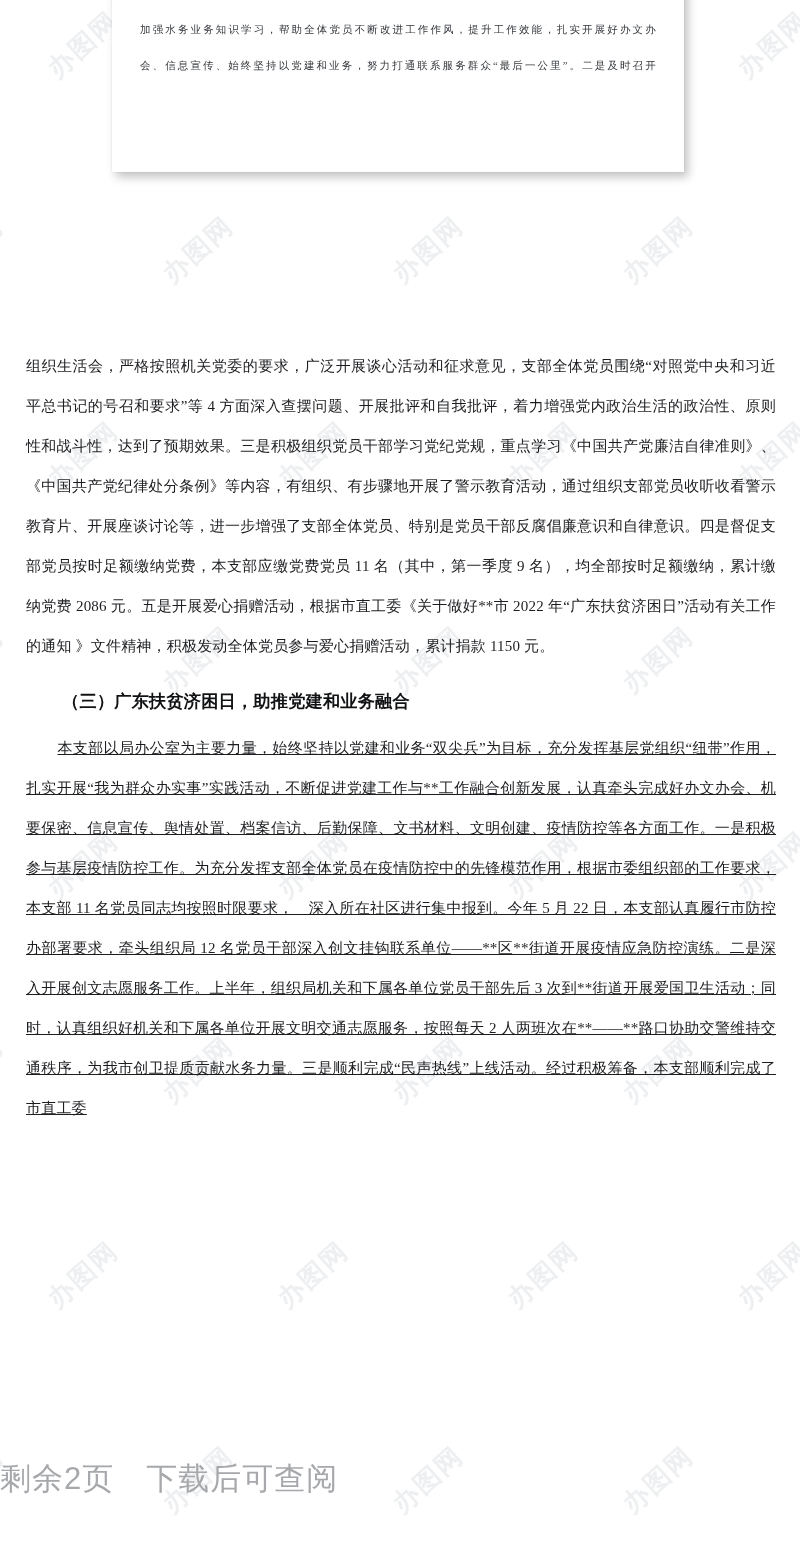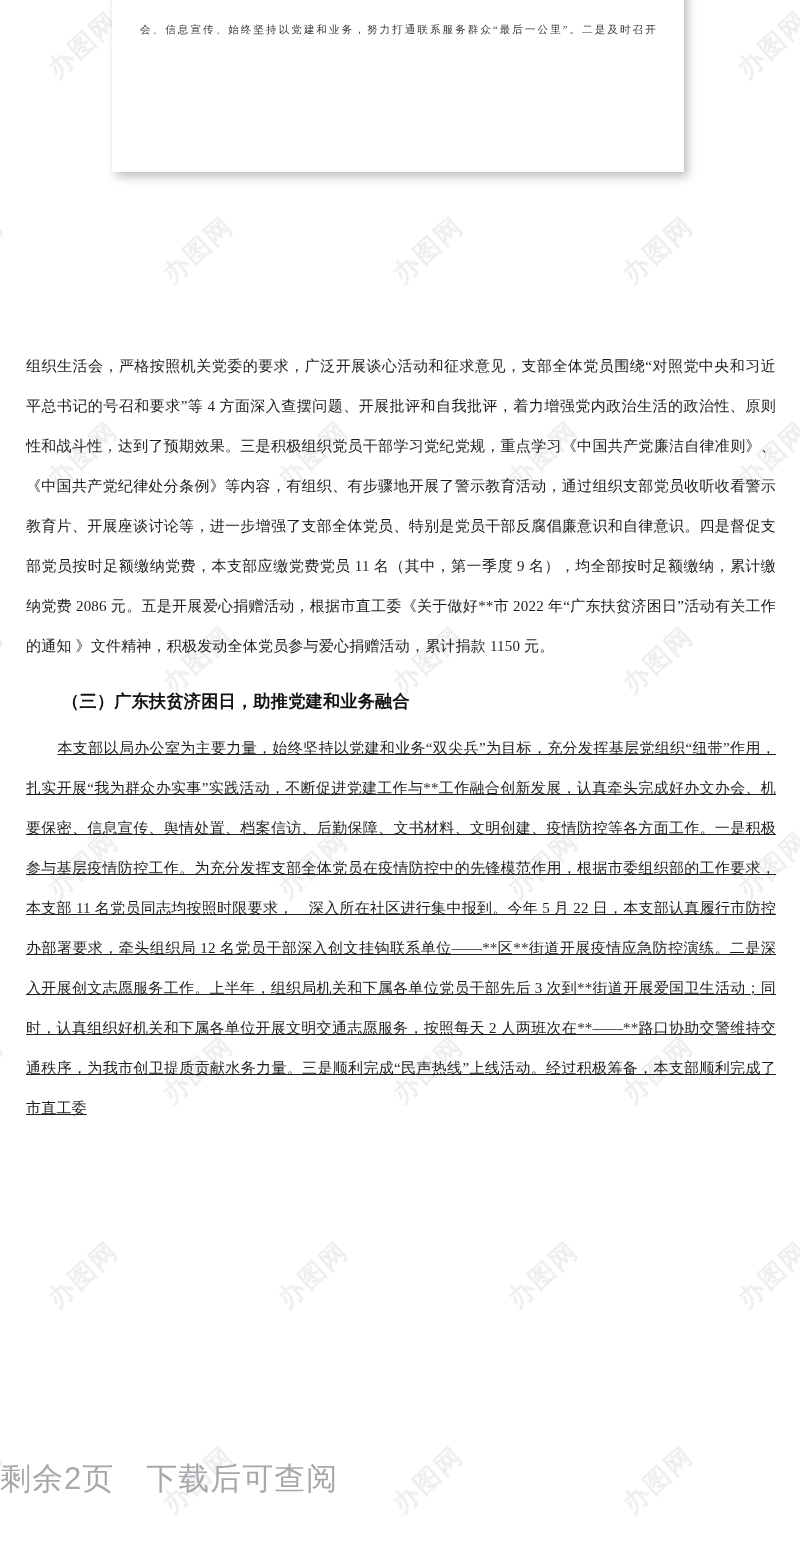--- a/index.html
+++ b/index.html
@@ -167,20 +167,21 @@
       <span class="wm" style="left: 270px; top: 1290px; color: rgb(154, 163, 173);">办图网</span>
       <span class="wm" style="left: 500px; top: 1290px; color: rgb(154, 163, 173);">办图网</span>
       <span class="wm" style="left: 730px; top: 1290px; color: rgb(154, 163, 173);">办图网</span>
       <span class="wm" style="left: -75px; top: 1495px; color: rgb(154, 163, 173);">办图网</span>
       <span class="wm" style="left: 155px; top: 1495px; color: rgb(154, 163, 173);">办图网</span>
       <span class="wm" style="left: 385px; top: 1495px; color: rgb(154, 163, 173);">办图网</span>
       <span class="wm" style="left: 615px; top: 1495px; color: rgb(154, 163, 173);">办图网</span>
     </div>
 
   <div id="top-card">
+    <div class="card-line">加强水务业务知识学习，帮助全体党员不断改进工作作风，提升工作效能，扎实开展好办文办</div>
     <div class="card-line">会、信息宣传、始终坚持以党建和业务，努力打通联系服务群众“最后一公里”。二是及时召开</div>
   </div>
 
   <div id="body-block">
     <p class="para flow last-natural" style="text-align: justify;">组织生活会，严格按照机关党委的要求，广泛开展谈心活动和征求意见，支部全体党员围绕“对照党中央和习近平总书记的号召和要求”等 4 方面深入查摆问题、开展批评和自我批评，着力增强党内政治生活的政治性、原则性和战斗性，达到了预期效果。三是积极组织党员干部学习党纪党规，重点学习《中国共产党廉洁自律准则》、《中国共产党纪律处分条例》等内容，有组织、有步骤地开展了警示教育活动，通过组织支部党员收听收看警示教育片、开展座谈讨论等，进一步增强了支部全体党员、特别是党员干部反腐倡廉意识和自律意识。四是督促支部党员按时足额缴纳党费，本支部应缴党费党员 11 名（其中，第一季度 9 名），均全部按时足额缴纳，累计缴纳党费 2086 元。五是开展爱心捐赠活动，根据市直工委《关于做好**市 2022 年“广东扶贫济困日”活动有关工作的通知 》文件精神，积极发动全体党员参与爱心捐赠活动，累计捐款 1150 元。</p>
     <p class="heading">（三）广东扶贫济困日，助推党建和业务融合</p>
     <p class="para flow indent2 last-natural" style="text-align: justify;">本支部以局办公室为主要力量，始终坚持以党建和业务“双尖兵”为目标，充分发挥基层党组织“纽带”作用，扎实开展“我为群众办实事”实践活动，不断促进党建工作与**工作融合创新发展，认真牵头完成好办文办会、机要保密、信息宣传、舆情处置、档案信访、后勤保障、文书材料、文明创建、疫情防控等各方面工作。一是积极参与基层疫情防控工作。为充分发挥支部全体党员在疫情防控中的先锋模范作用，根据市委组织部的工作要求，本支部 11 名党员同志均按照时限要求，　深入所在社区进行集中报到。今年 5 月 22 日，本支部认真履行市防控办部署要求，牵头组织局 12 名党员干部深入创文挂钩联系单位——**区**街道开展疫情应急防控演练。二是深入开展创文志愿服务工作。上半年，组织局机关和下属各单位党员干部先后 3 次到**街道开展爱国卫生活动；同时，认真组织好机关和下属各单位开展文明交通志愿服务，按照每天 2 人两班次在**——**路口协助交警维持交通秩序，为我市创卫提质贡献水务力量。三是顺利完成“民声热线”上线活动。经过积极筹备，本支部顺利完成了市直工委</p>
   </div>
 
   <div id="footer">

